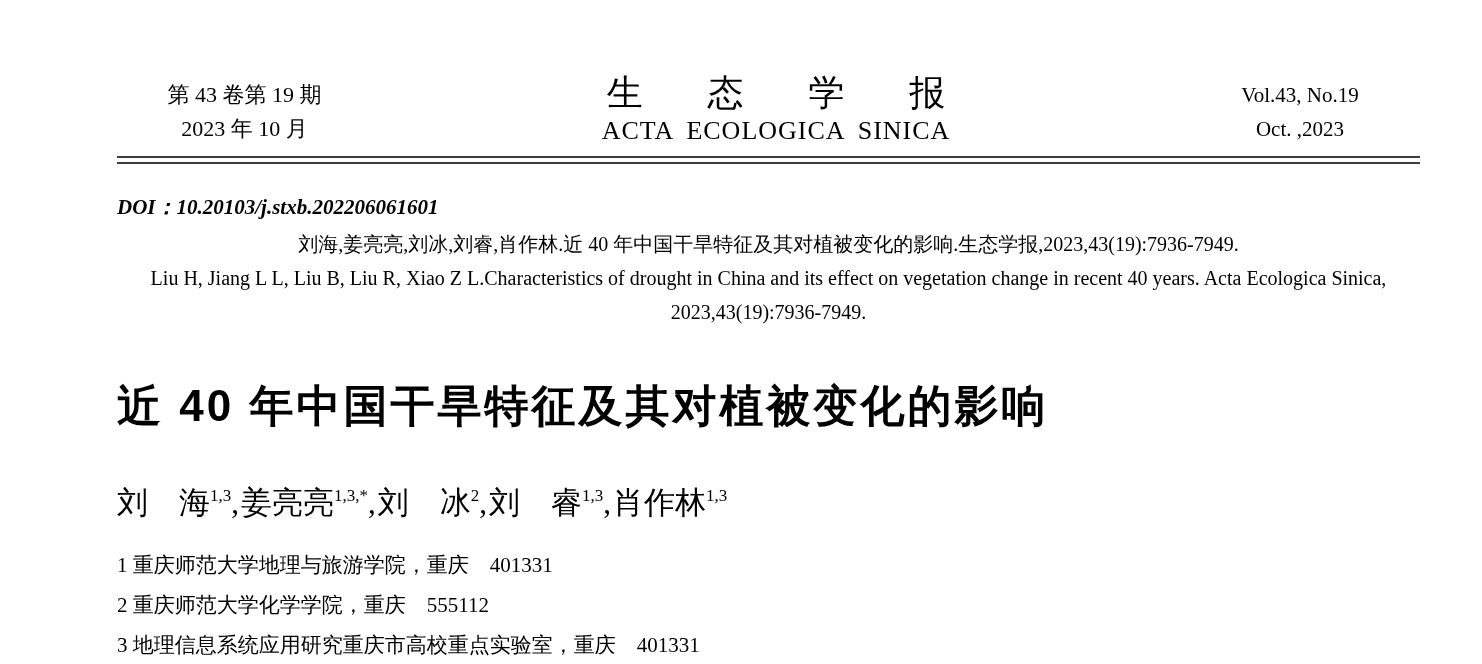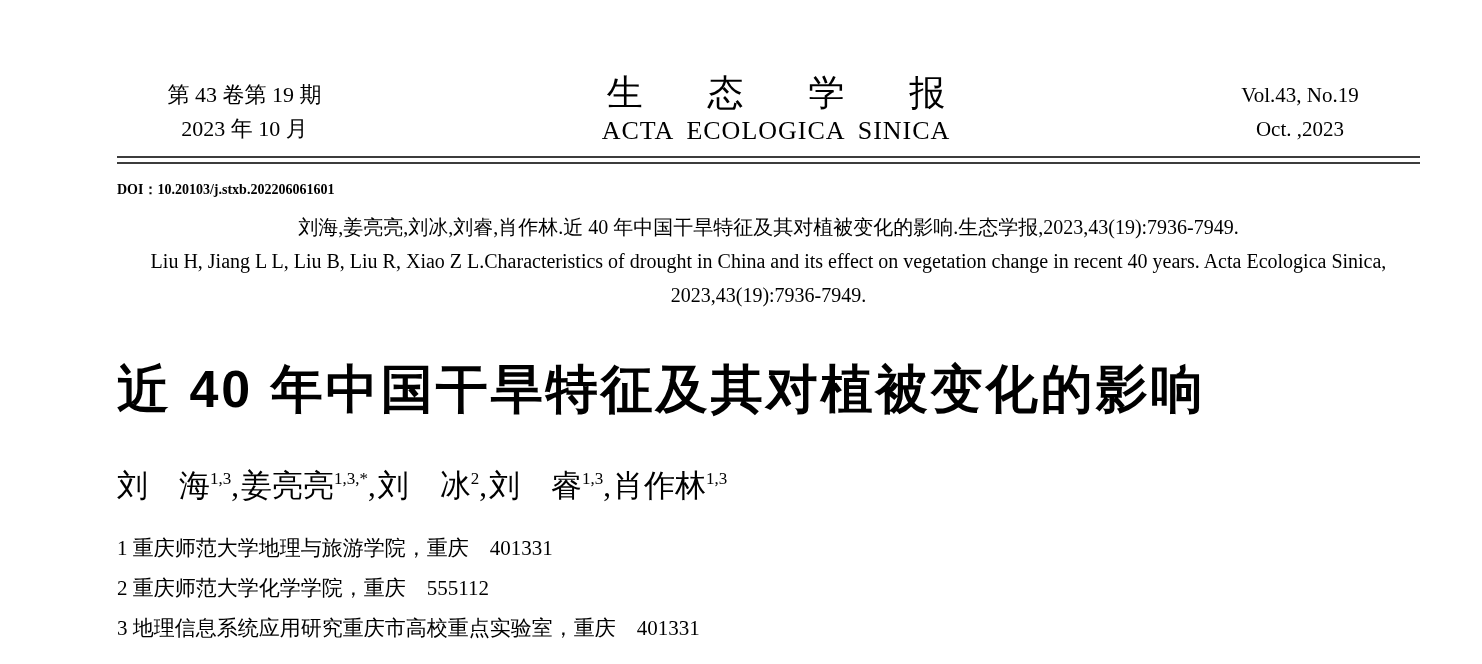--- a/index.html
+++ b/index.html
@@ -64,39 +64,40 @@
   
   .double-rule {
     margin-top: 10px;
     height: 4px;
     border-top: 2px solid #3c3c3c;
     border-bottom: 2px solid #3c3c3c;
   }
 
   
   .doi-line {
-    margin-top: 15px;
-    font-size: 14px;
+    margin-top: 32px;
+    font-size: 21px;
     font-weight: bold;
     line-height: 22px;
+    font-style: italic;
   }
   .cite-block {
     margin-top: 9px;
     font-size: 20px;
     line-height: 34px;
     text-align: center;
   }
   .cite-line { white-space: nowrap; }
 
   
   .article-title {
     margin-top: 46px;
     font-family: "Liberation Sans", sans-serif;
     font-weight: bold;
-    font-size: 52px;
+    font-size: 44px;
     line-height: 62px;
     letter-spacing: 3px;
     white-space: nowrap;
   }
 
   
   .authors-line {
     margin-top: 46px;
     font-size: 31px;
     line-height: 40px;

